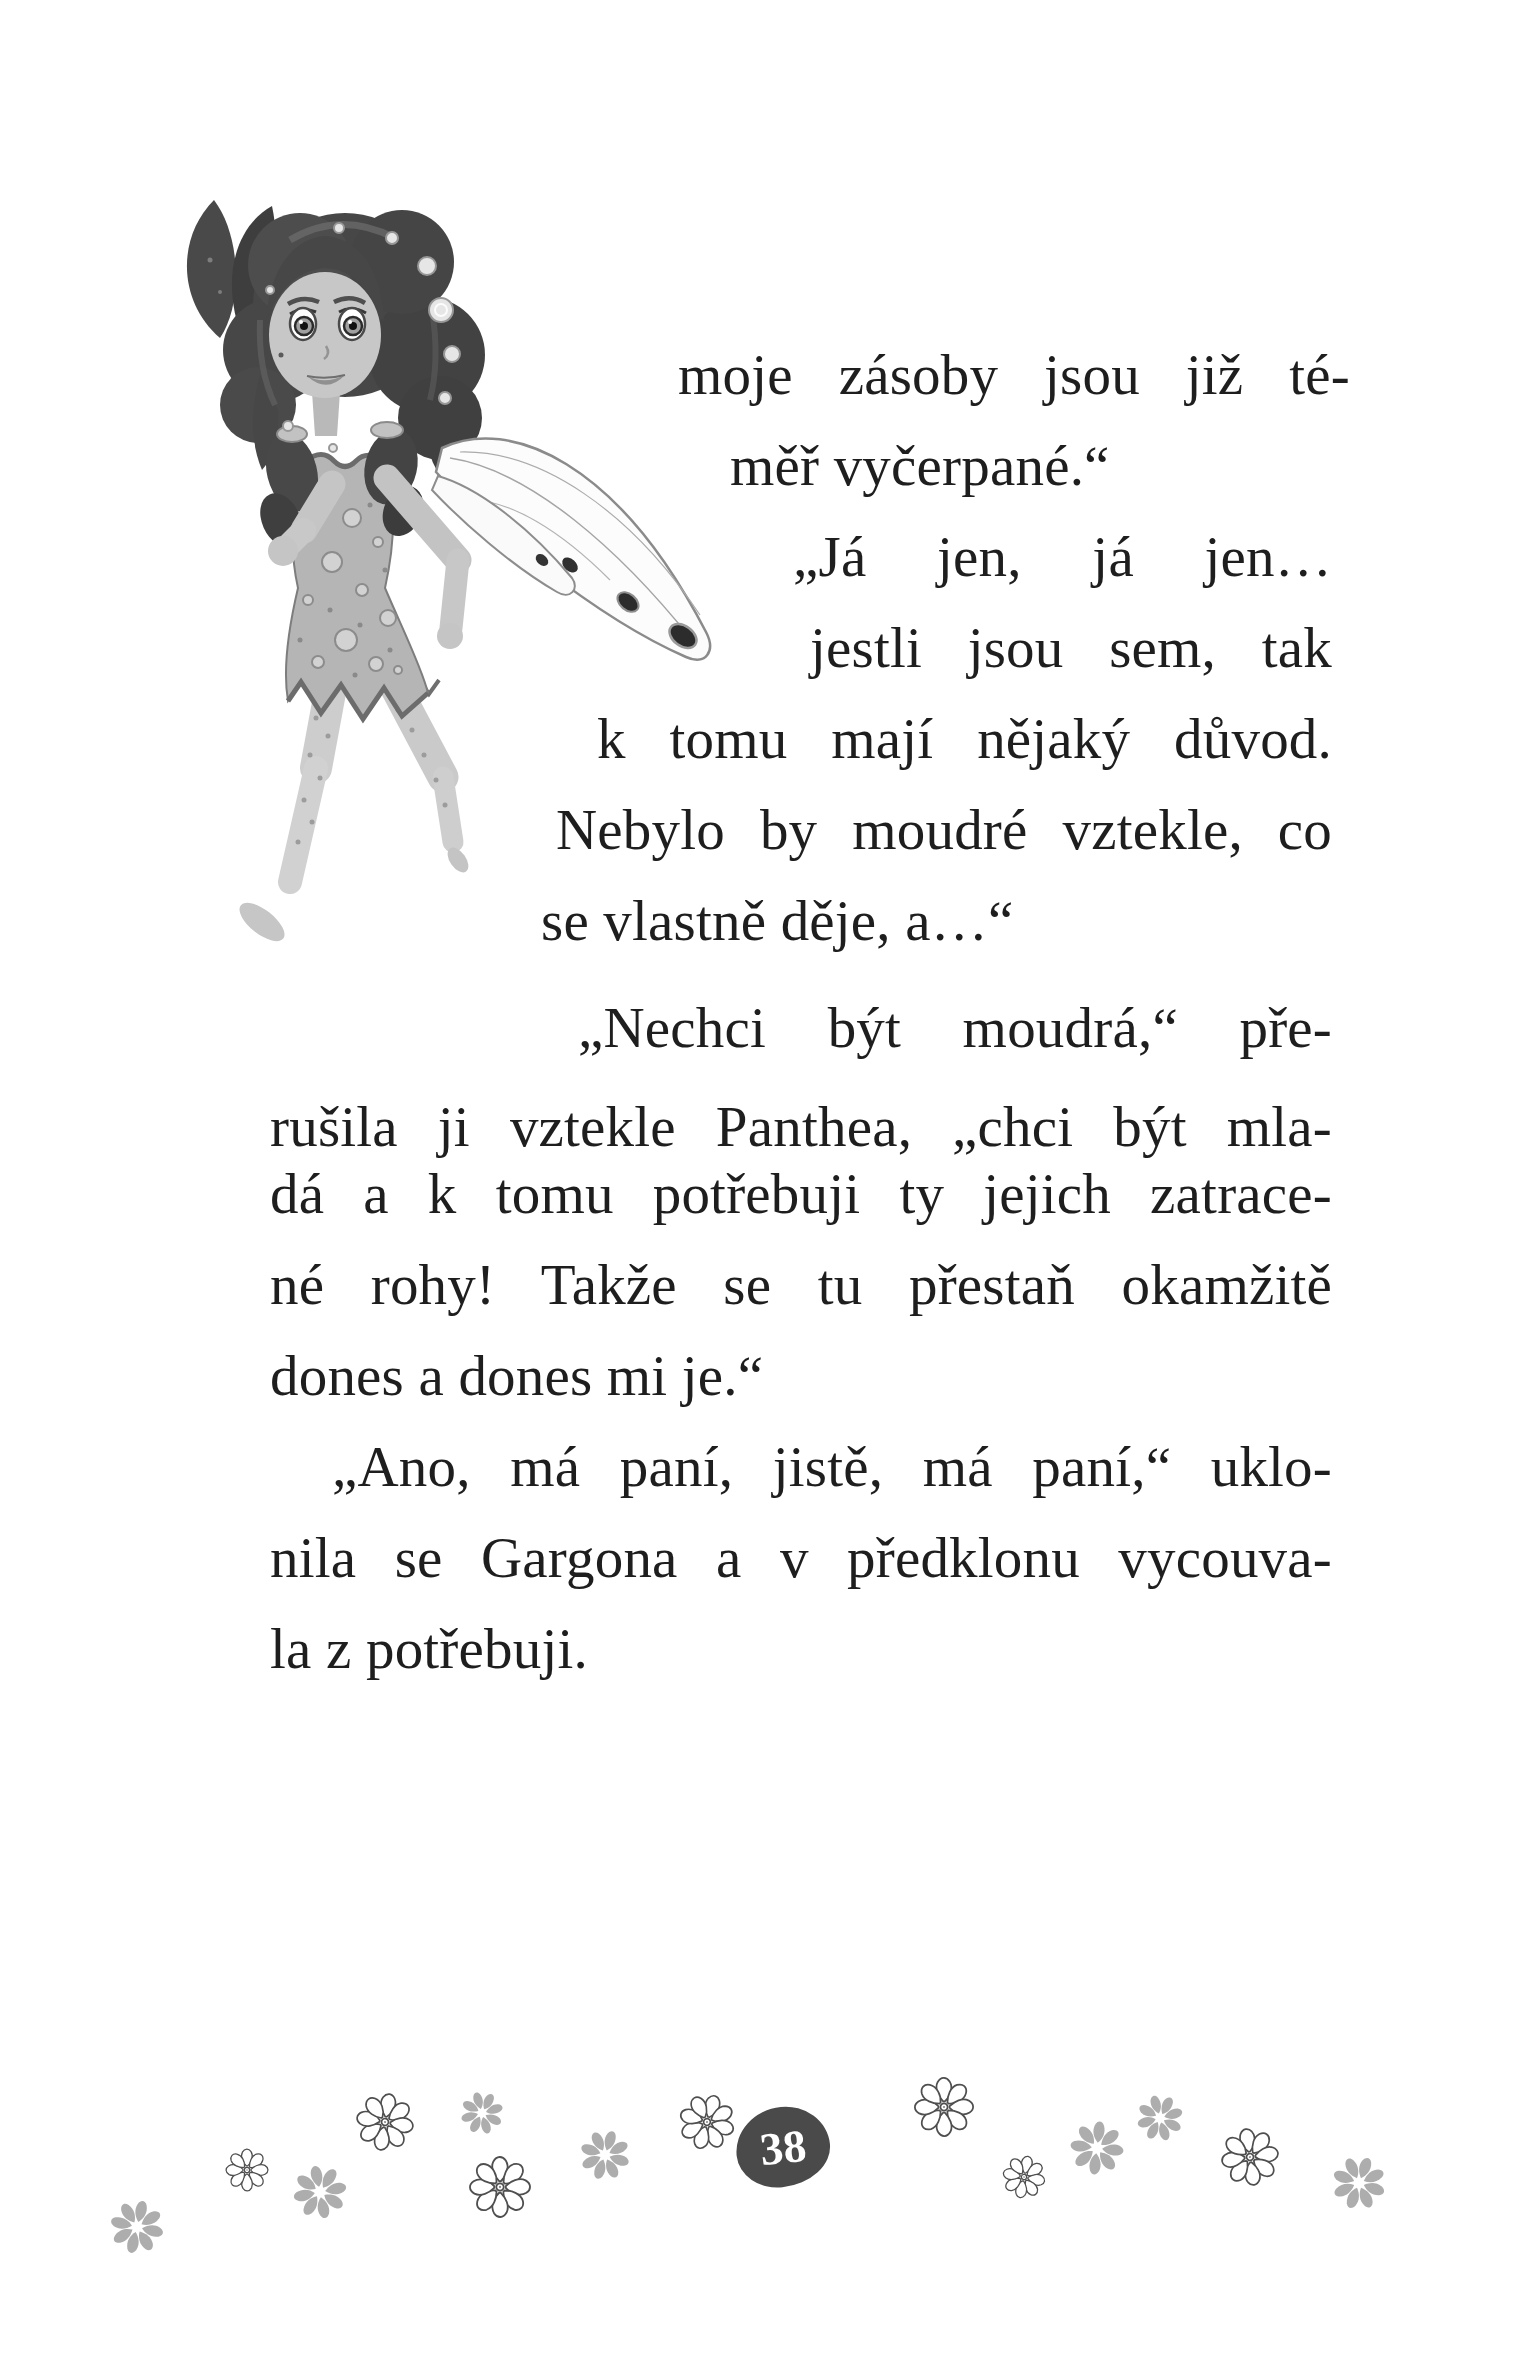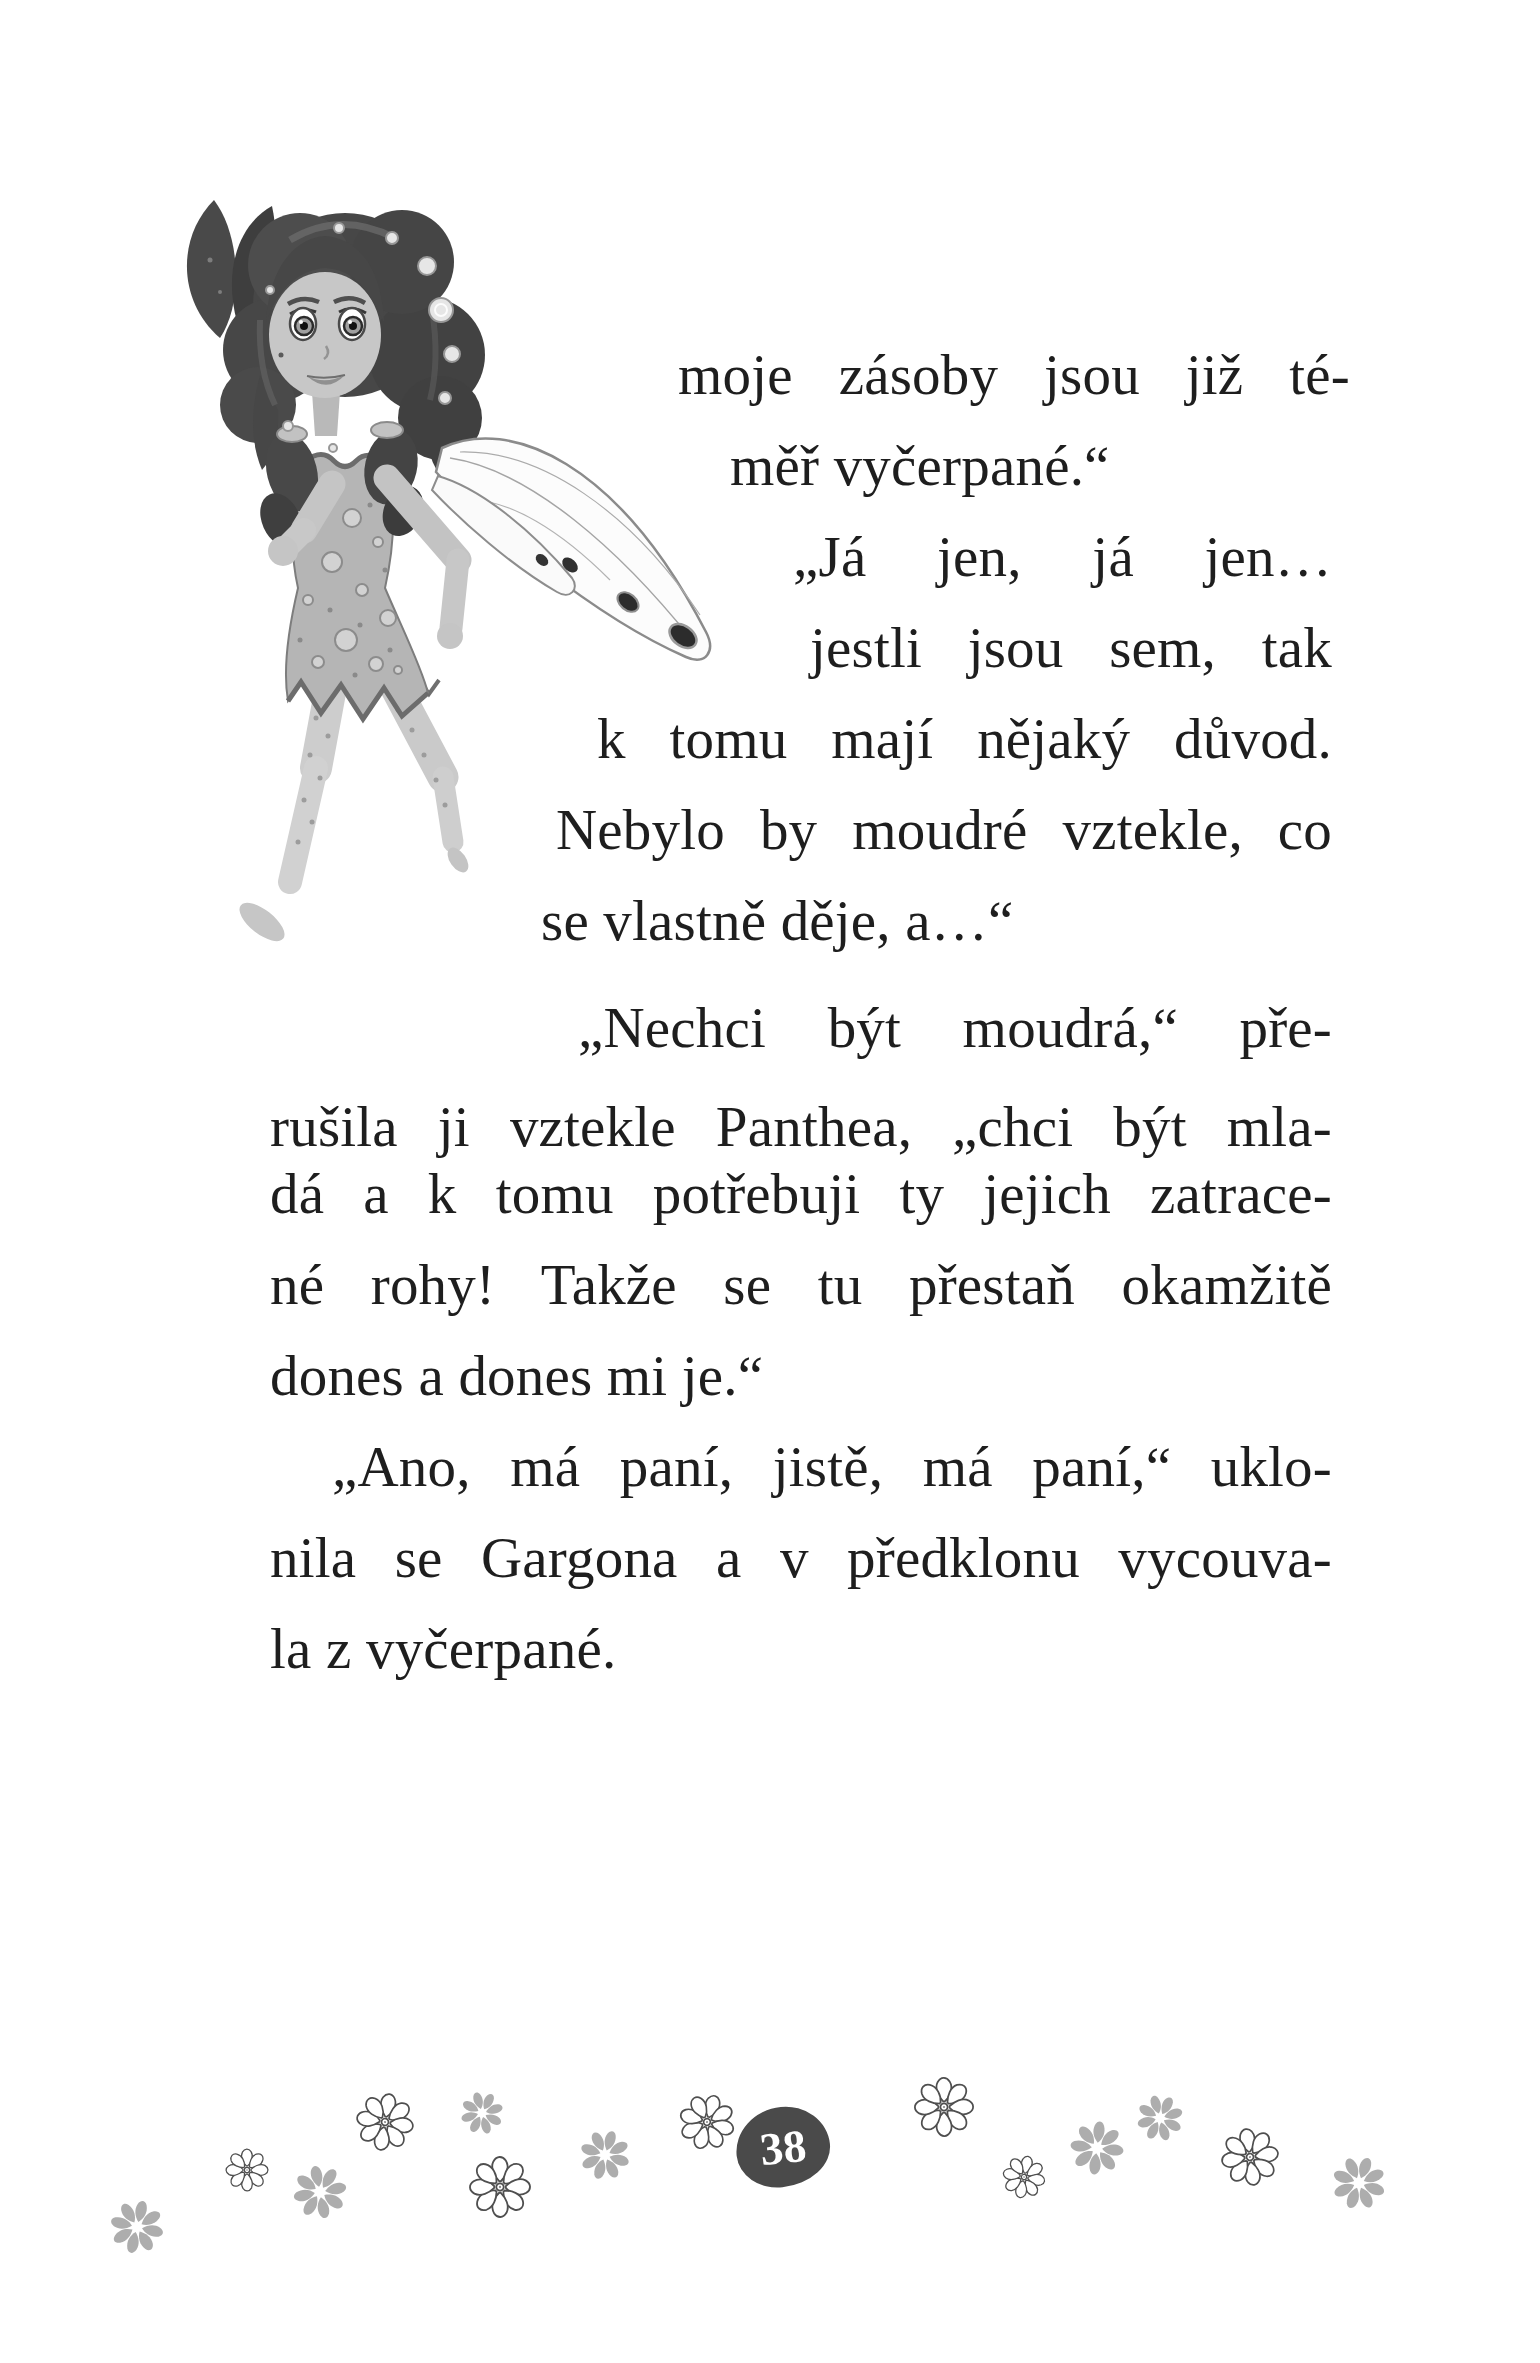--- a/index.html
+++ b/index.html
@@ -235,21 +235,21 @@
     <div class="line jst l5">k tomu mají nějaký důvod.</div>
     <div class="line jst l6">Nebylo by moudré vztekle, co</div>
     <div class="line l7">se vlastně děje, a…“</div>
     <div class="line jst l8">„Nechci být moudrá,“ pře-</div>
     <div class="line jst l9">rušila ji vztekle Panthea, „chci být mla-</div>
     <div class="line jst l10">dá a k tomu potřebuji ty jejich zatrace-</div>
     <div class="line jst l11">né rohy! Takže se tu přestaň okamžitě</div>
     <div class="line l12">dones a dones mi je.“</div>
     <div class="line jst l13">„Ano, má paní, jistě, má paní,“ uklo-</div>
     <div class="line jst l14">nila se Gargona a v předklonu vycouva-</div>
-    <div class="line l15">la z vyčerpané.</div>
+    <div class="line l15">la z potřebuji.</div>
   </div>
 
   <div>
     <svg class="flower" viewBox="-40 -40 80 80" style="left:107px;top:2197px;width:60px;height:60px;transform:rotate(15deg)">
         <use href="#fl-solid"></use>
       </svg>
     <svg class="flower" viewBox="-40 -40 80 80" style="left:224px;top:2147px;width:46px;height:46px">
         <use href="#fl-outline"></use>
       </svg>
     <svg class="flower" viewBox="-40 -40 80 80" style="left:290px;top:2162px;width:60px;height:60px;transform:rotate(-10deg)">

